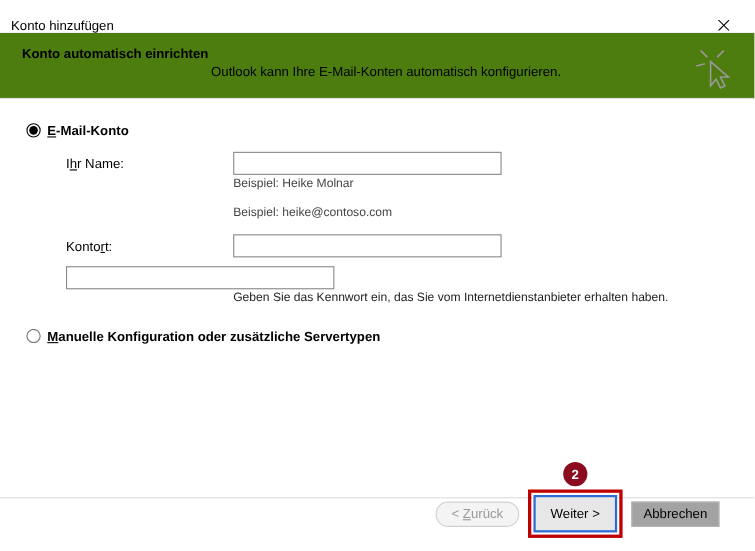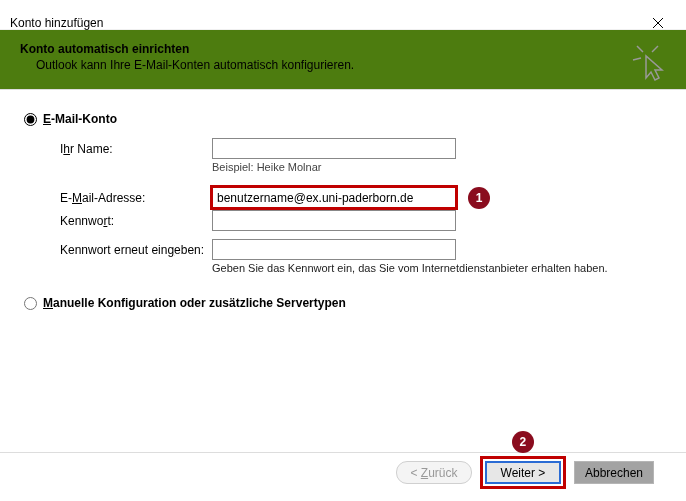--- a/index.html
+++ b/index.html
@@ -40,32 +40,33 @@
     position: relative;
     min-height: 60px;
   }
   .header-title {
     font-weight: bold;
     margin-bottom: 2px;
   }
   .header-sub {
     padding-left: 16px;
     color: #000;
+    text-align: center;
   }
   .cursor-icon {
     position: absolute;
     right: 20px;
     top: 14px;
   }
   .body-section {
     padding: 22px 24px 10px 24px;
   }
   .radio-row {
     display: flex;
-    align-items: flex-end;
+    align-items: flex-start;
     margin-bottom: 12px;
   }
   .radio-row.second { margin-top: 22px; margin-bottom: 4px; }
   .radio-row input[type="radio"] {
     margin: 0 6px 0 0;
     accent-color: #000;
   }
   .radio-row label { font-weight: bold; }
   .radio-row label .hotkey { text-decoration: underline; }
   .form-area { padding-left: 36px; }
@@ -147,21 +148,21 @@
   }
   .btn .hotkey { text-decoration: underline; }
   .btn-weiter-wrap {
     border: 3px solid #c00000;
     padding: 2px;
     display: inline-flex;
     position: relative;
   }
   .btn-weiter {
     min-width: 76px;
-    height: 23px;
+    height: 34px;
     border: 2px solid #2a6bd4;
     background: #e7e7e7;
     font-family: inherit;
     font-size: 12px;
     padding: 0 10px;
   }
   .badge-2 {
     position: absolute;
     top: -28px;
     left: 50%;
@@ -216,33 +217,28 @@
   </div>
 
   <div class="form-area">
 
     <div class="form-row">
       <div class="form-label"><span>I</span><span class="hotkey">h</span><span>r Name:</span></div>
       <input class="form-input" type="text" value="" style="">
     </div>
     <div class="example-row">Beispiel: Heike Molnar</div>
 
+    <div class="example-row">Beispiel: heike@contoso.com</div>
+
     <div class="form-row">
-      <div class="form-label"><span>E-</span><span class="hotkey">M</span><span>ail-Adresse:</span></div>
-      <input class="form-input highlight" type="text" value="benutzername@ex.uni-paderborn.de" style="">
-      <div class="badge badge-1">1</div>
-    </div>
-
-    <div class="form-row">
-      <div class="form-label"><span>Kennwo</span><span class="hotkey">r</span><span>t:</span></div>
+      <div class="form-label"><span>Konto</span><span class="hotkey">r</span><span>t:</span></div>
       <input class="form-input" type="password" value="" style="">
     </div>
     <div style="height:6px"></div>
     <div class="form-row">
-      <div class="form-label"><span>Kennwort erneut ein</span><span class="hotkey">g</span><span>eben:</span></div>
       <input class="form-input" type="password" value="" style="">
     </div>
     <div class="hint-row">Geben Sie das Kennwort ein, das Sie vom Internetdienstanbieter erhalten haben.</div>
 
   </div>
 
   <div class="radio-row second">
     <input type="radio" style="">
     <label><span class="hotkey">M</span><span>anuelle Konfiguration oder zusätzliche Servertypen</span></label>
   </div>

